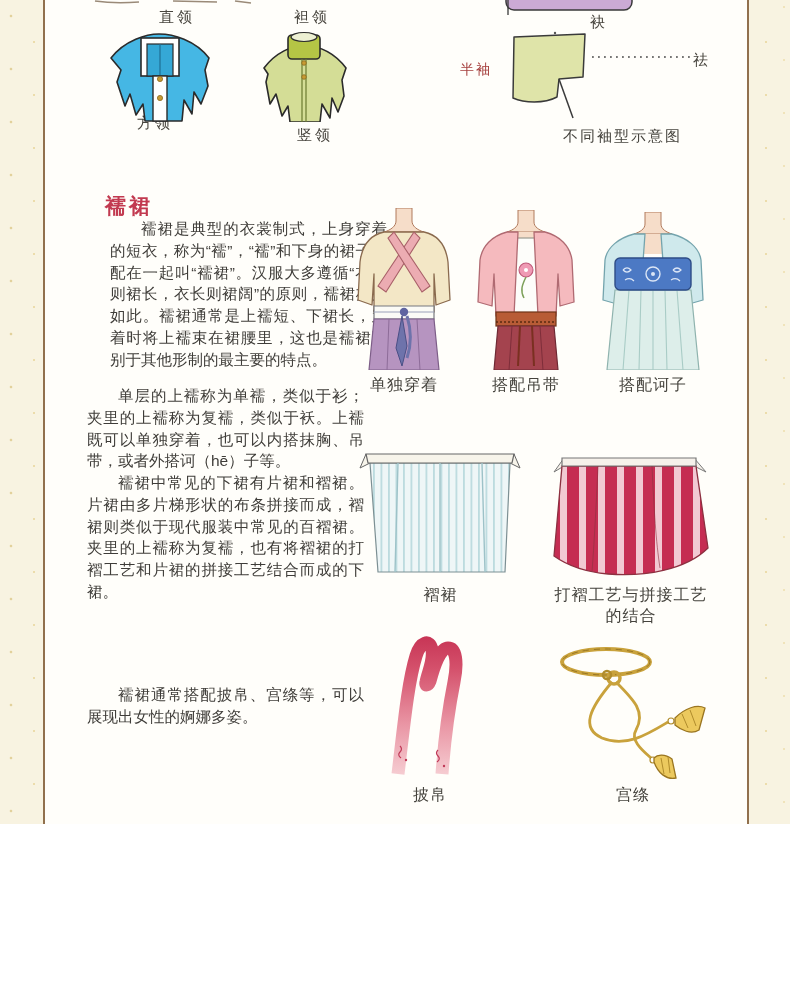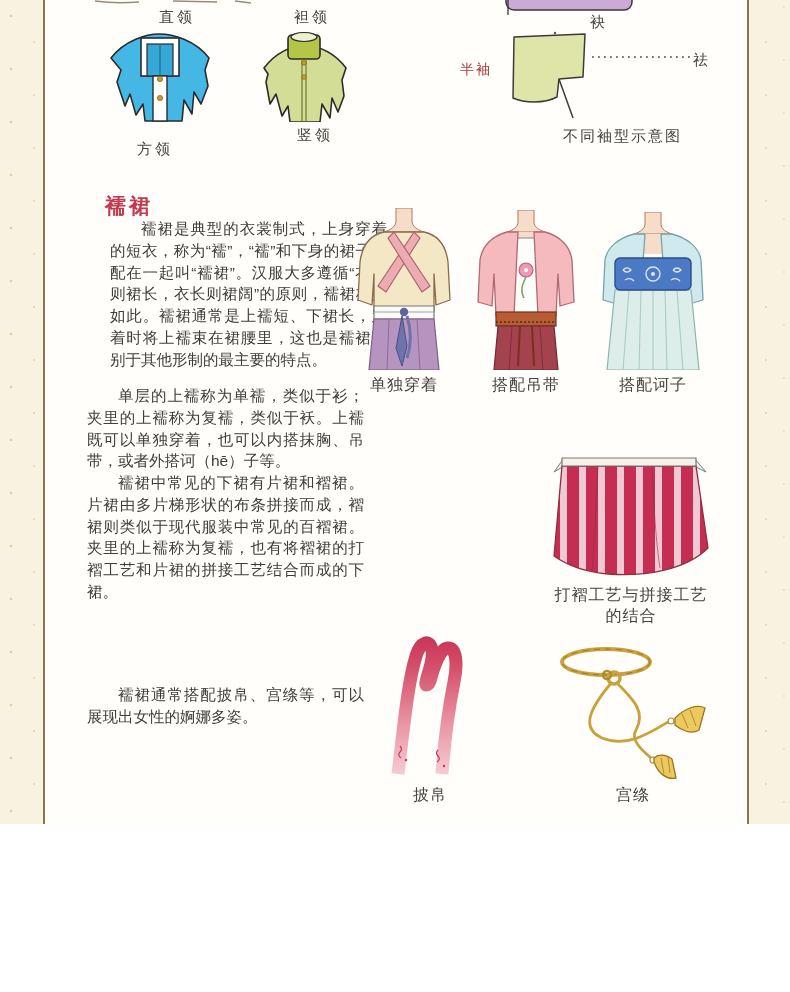--- a/index.html
+++ b/index.html
@@ -41,21 +41,21 @@
   <div class="content">
 
     <svg class="abs-svg" style="left:42px;top:0;" width="180" height="6">
       <path d="M8,1 Q28,4 52,2" stroke="#9a8a78" stroke-width="1.6" fill="none"></path>
       <path d="M86,1 L130,2" stroke="#9a8a78" stroke-width="1.6" fill="none"></path>
       <path d="M148,1 L164,3" stroke="#9a8a78" stroke-width="1.4" fill="none"></path>
     </svg>
 
     <div class="t lbl" style="left:114px;top:8px;">直领</div>
     <div class="t lbl" style="left:249px;top:8px;">袒领</div>
-    <div class="t lbl" style="left:92px;top:140px;">方领</div>
+    <div class="t lbl" style="left:92px;top:114px;">方领</div>
     <div class="t lbl" style="left:252px;top:126px;">竖领</div>
 
     <svg class="abs-svg" style="left:52px;top:24px;" width="125" height="99" viewBox="0 0 125 99">
       <path d="M14,34 C28,16 50,10 62,10 C76,10 98,16 112,34 L108,46 L111,62 L104,80 L97,68 L95,90 L87,76 L85,97 L48,97 L46,80 L39,91 L33,70 L28,82 L20,58 L24,46 Z" fill="#45b7e4" stroke="#2b2b2b" stroke-width="1.6" stroke-linejoin="round"></path>
       <rect x="44" y="14" width="38" height="38" fill="#ffffff" stroke="#2b2b2b" stroke-width="1.6"></rect>
       <rect x="50" y="20" width="26" height="32" fill="#35a8d6" stroke="#2b2b2b" stroke-width="1.2"></rect>
       <line x1="63" y1="20" x2="63" y2="52" stroke="#1f6f94" stroke-width="1.2"></line>
       <rect x="56" y="52" width="14" height="45" fill="#ffffff" stroke="#2b2b2b" stroke-width="1.4"></rect>
       <circle cx="63" cy="55" r="2.6" fill="#c79a33" stroke="#8a6a20" stroke-width="0.8"></circle>
       <circle cx="63" cy="74" r="2.6" fill="#c79a33" stroke="#8a6a20" stroke-width="0.8"></circle>
@@ -143,20 +143,36 @@
         <line x1="22" y1="112" x2="82" y2="112" stroke="#5a2a10" stroke-width="1.4" stroke-dasharray="2 2"></line>
         <path d="M24,116 L80,116 L84,160 L20,160 Z" fill="#a4434e" stroke="#6e2a34" stroke-width="1.2"></path>
         <line x1="38" y1="116" x2="35" y2="160" stroke="#7e2e3a" stroke-width="1"></line>
         <line x1="66" y1="116" x2="69" y2="160" stroke="#7e2e3a" stroke-width="1"></line>
         <path d="M46,116 L44,156" stroke="#7a3020" stroke-width="2"></path>
         <path d="M58,116 L60,156" stroke="#7a3020" stroke-width="2"></path>
       </svg>
       <figcaption class="cap">搭配吊带</figcaption>
     </figure>
 
+    <figure style="left:313px;top:444px;width:165px;">
+      <svg width="165" height="136" viewBox="0 0 165 136">
+        <defs>
+          <pattern id="bluepleats" width="7.5" height="10" patternUnits="userSpaceOnUse">
+            <rect width="7.5" height="10" fill="#eef6f7"></rect>
+            <rect width="1.8" height="10" fill="#bcdbdf"></rect>
+          </pattern>
+        </defs>
+        <path d="M8,10 L2,24 L12,19 Z" fill="#f7f4ea" stroke="#666" stroke-width="1"></path>
+        <path d="M156,10 L162,24 L152,19 Z" fill="#f7f4ea" stroke="#666" stroke-width="1"></path>
+        <path d="M12,19 L152,19 L147,128 L20,128 Z" fill="url(#bluepleats)" stroke="#7c8f93" stroke-width="1.2"></path>
+        <path d="M8,10 L156,10 L154,19 L10,19 Z" fill="#f7f4ea" stroke="#666" stroke-width="1.2"></path>
+        <path d="M40,19 L37,128 M82,19 L82,128 M124,19 L127,128" stroke="#9dc2c8" stroke-width="1.4" fill="none"></path>
+      </svg>
+      <figcaption class="cap">褶裙</figcaption>
+    </figure>
 
     <figure style="left:503px;top:450px;width:166px;">
       <svg width="166" height="130" viewBox="0 0 166 130">
         <defs>
           <pattern id="redstripes" width="19" height="10" patternUnits="userSpaceOnUse">
             <rect width="19" height="10" fill="#f2c9d3"></rect>
             <rect width="12" height="10" fill="#c52d52"></rect>
           </pattern>
         </defs>
         <path d="M16,8 L6,22 L16,16 Z" fill="#f6f1ea" stroke="#777" stroke-width="1"></path>

